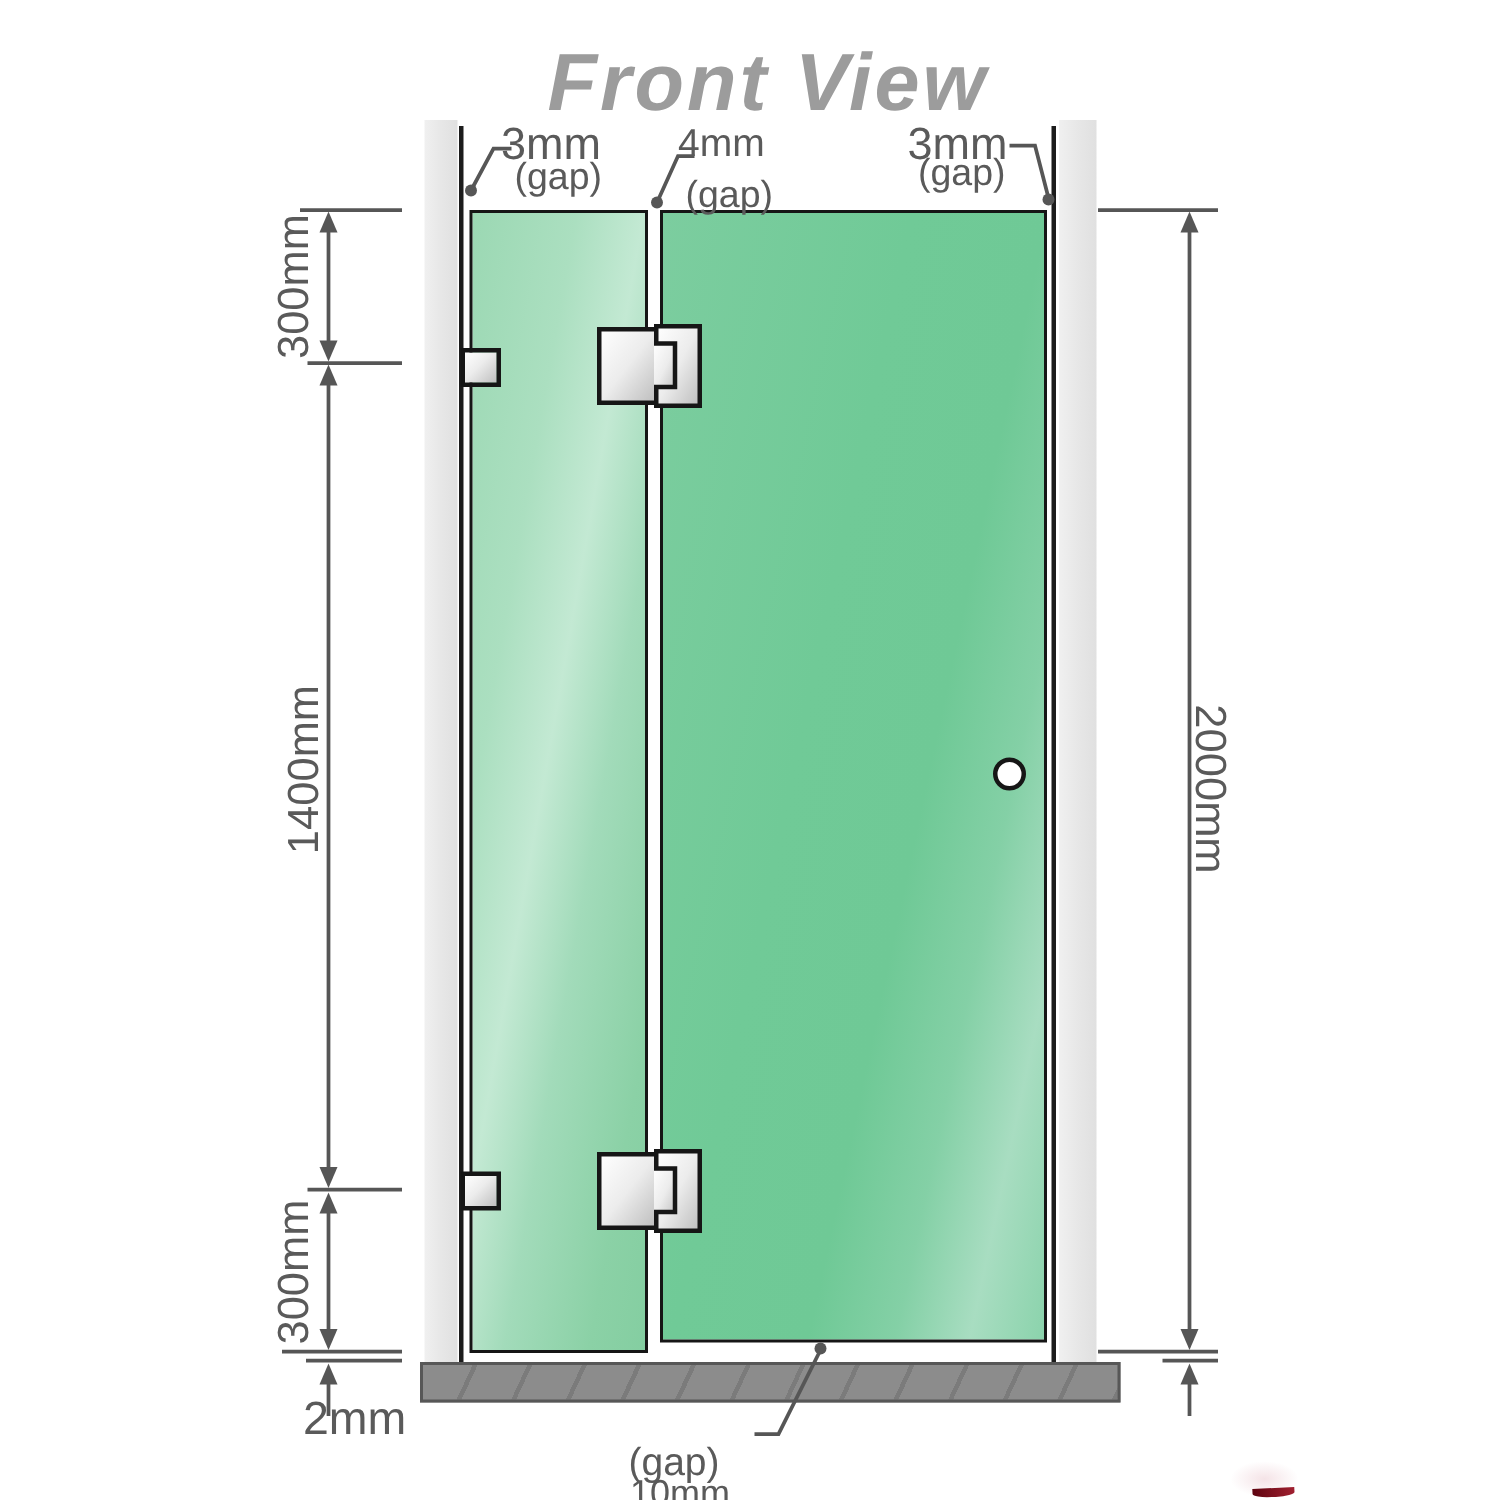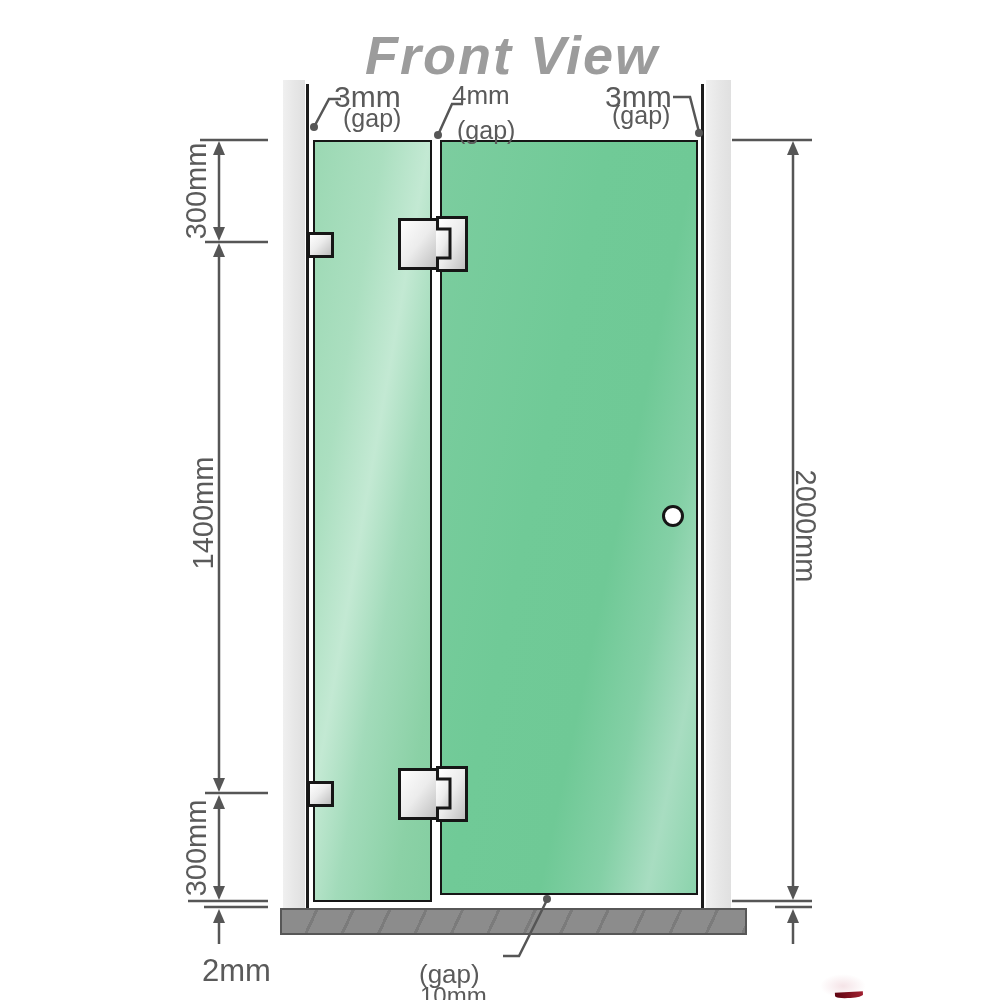--- a/index.html
+++ b/index.html
@@ -170,20 +170,20 @@
   <div class="lbl" style="left:457px;top:118px;font-size:25px;">(gap)</div>
 
   <div class="lbl" style="left:605px;top:82px;font-size:30px;">3mm</div>
   <div class="lbl" style="left:612px;top:103px;font-size:25px;">(gap)</div>
 
   <div class="lbl rot rotccw" style="left:136px;top:176px;width:120px;">300mm</div>
   <div class="lbl rot rotccw" style="left:133px;top:498px;width:140px;">1400mm</div>
   <div class="lbl rot rotccw" style="left:136px;top:833px;width:120px;">300mm</div>
   <div class="lbl rot rotcw" style="left:731px;top:511px;width:150px;">2000mm</div>
 
-  <div class="lbl" style="left:202px;top:955px;font-size:31px;">2mm</div>
+  <div class="lbl" style="left:202px;top:930px;font-size:31px;">2mm</div>
   <div class="lbl" style="left:420px;top:936px;font-size:24px;margin-top:48px;">10mm</div>
   <div class="lbl" style="left:419px;top:961px;font-size:26px;">(gap)</div>
 
   <div id="logo-smudge" class="abs"></div>
   <div id="logo-remnant" class="abs"></div>
 
 </div>
 
 </body></html>

